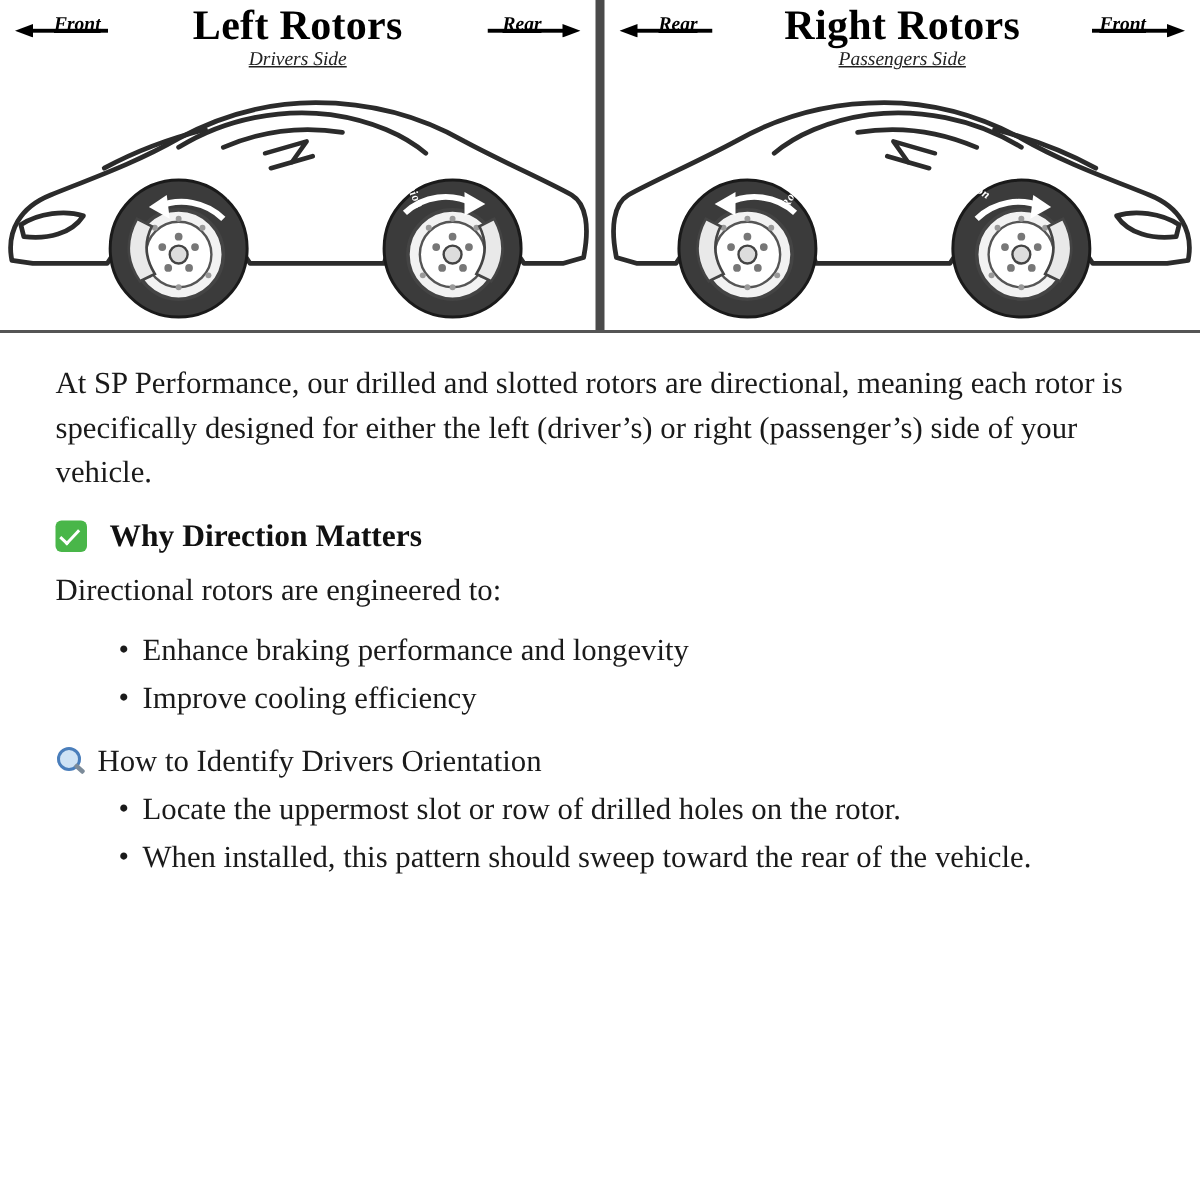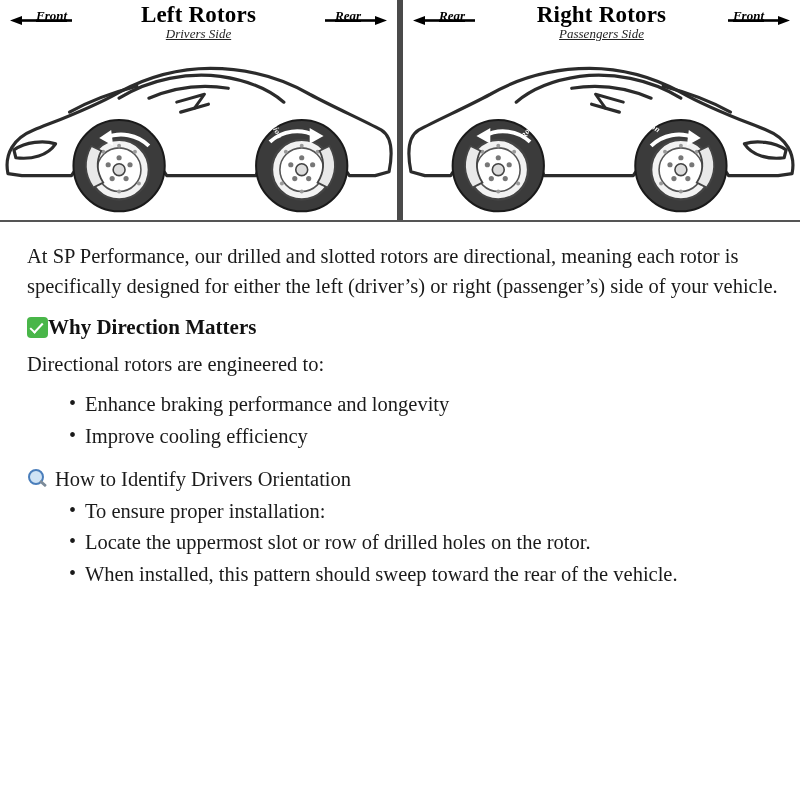--- a/index.html
+++ b/index.html
@@ -39,21 +39,21 @@
     overflow: hidden;
     background: #fff;
   }
   .panel.right {
     border-right: none;
     border-left: 3px solid #4a4a4a;
   }
   .panel-title {
     text-align: center;
     font-weight: bold;
-    font-size: 23px;
+    font-size: 28px;
     letter-spacing: 0.2px;
     padding-top: 3px;
     line-height: 1.05;
     color: #000;
   }
   .panel-sub {
     text-align: center;
     font-style: italic;
     font-size: 13px;
     color: #222;
@@ -94,36 +94,36 @@
     font-weight: bold;
     font-style: italic;
     color: #fff;
     letter-spacing: 0.3px;
     white-space: nowrap;
     transform-origin: center center;
   }
 
   
   .content {
-    padding: 14px 22px 0 27px;
+    padding: 14px 22px 0 37px;
     box-sizing: border-box;
   }
   p.para {
     font-size: 20.5px;
     line-height: 1.45;
     margin: 6px 0 10px 0;
     color: #1a1a1a;
   }
   h2.heading {
     font-size: 21px;
     font-weight: bold;
     margin: 14px 0 10px 0;
     display: flex;
     align-items: center;
-    gap: 0;
+    gap: 15px;
     color: #111;
   }
   h2.heading .emoji-check {
     display: inline-block;
     width: 21px;
     height: 21px;
     background: #49b649;
     border-radius: 4px;
     position: relative;
     flex: 0 0 auto;
@@ -396,19 +396,18 @@
       <li>Enhance braking performance and longevity</li>
       <li>Improve cooling efficiency</li>
     </ul>
 
     <div class="subhead">
       <span class="mag-icon"></span>
       <span>How to Identify Drivers Orientation</span>
     </div>
 
     <ul class="bullets">
-      <li>To ensure proper installation:</li>
       <li>Locate the uppermost slot or row of drilled holes on the rotor.</li>
       <li>When installed, this pattern should sweep toward the rear of the vehicle.</li>
     </ul>
 
   </div>
 </div>
 
 </body></html>

